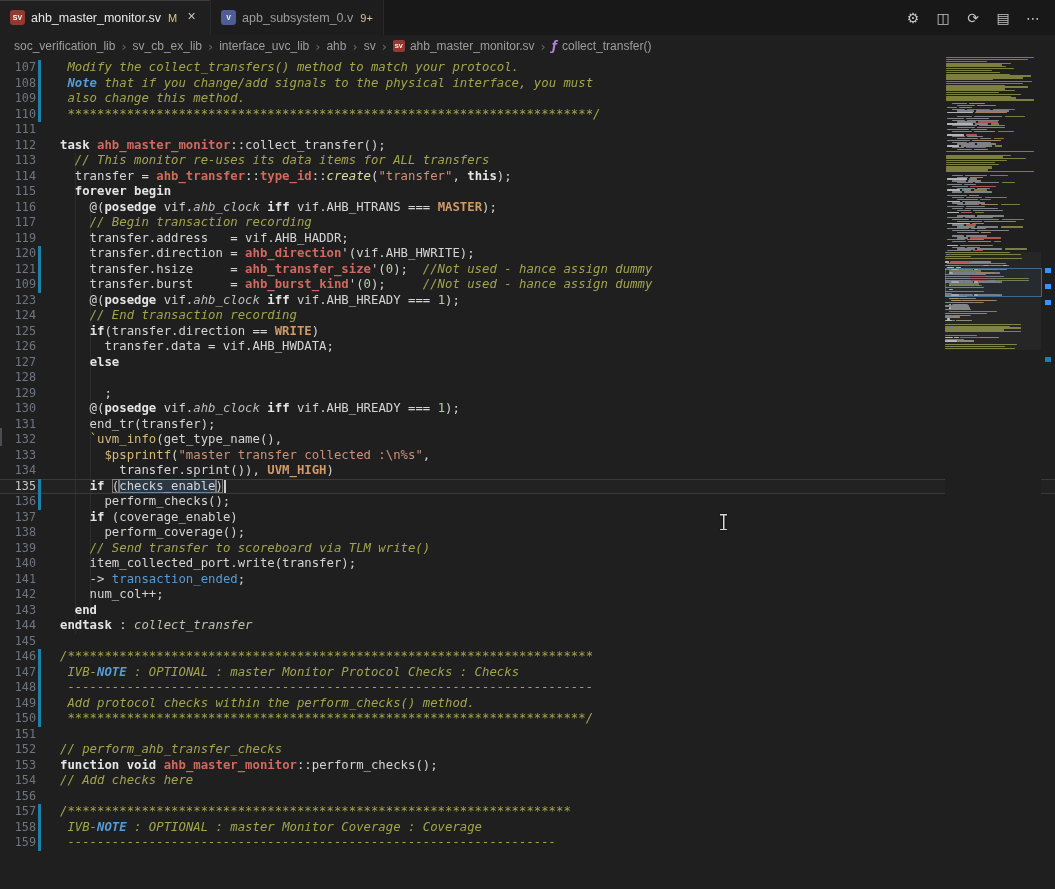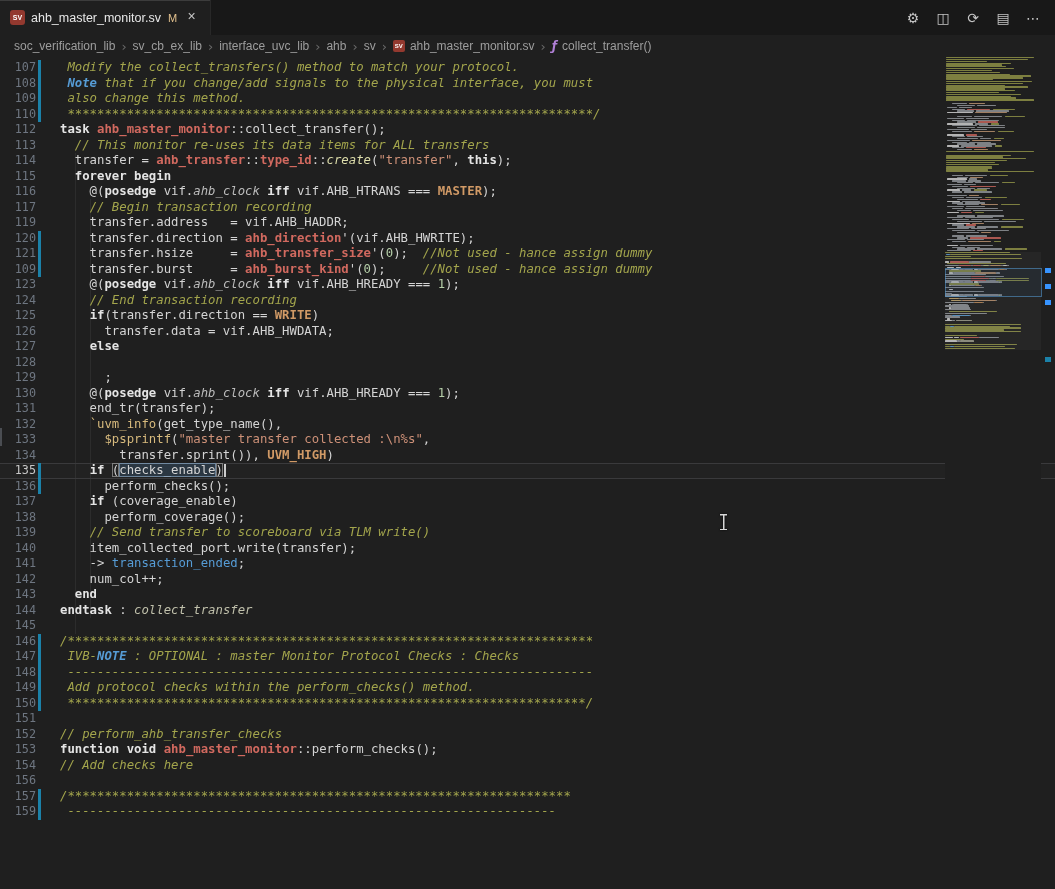--- a/index.html
+++ b/index.html
@@ -83,20 +83,25 @@
 <body>
 
 <div class="window">
 
   <div class="tabbar">
     <div class="tab active">
       <span class="ficon sv">SV</span>
       <span>ahb_master_monitor.sv</span>
       <span class="git-badge">M</span>
       <span class="tab-close">×</span>
+    </div>
+    <div class="tab">
+      <span class="ficon v">V</span>
+      <span>apb_subsystem_0.v</span>
+      <span class="git-badge">9+</span>
     </div>
     <div class="actions">
       <span class="act">⚙</span>
       <span class="act">◫</span>
       <span class="act">⟳</span>
       <span class="act">▤</span>
       <span class="act">⋯</span>
     </div>
   </div>
 
@@ -136,20 +141,25 @@
           <span class="ln">109</span>
           <span class="gitbar mod"></span>
           <span class="code"><span class="tk-cm"> also change this method.</span></span>
         </div>
         <div class="line">
           <span class="ln">110</span>
           <span class="gitbar mod"></span>
           <span class="code"><span class="tk-cm"> ***********************************************************************/</span></span>
         </div>
         <div class="line">
+          <span class="ln">111</span>
+          <span class="gitbar"></span>
+          <span class="code"></span>
+        </div>
+        <div class="line">
           <span class="ln">112</span>
           <span class="gitbar"></span>
           <span class="code"><span class="tk-kw">task</span><span class="tk-df"> </span><span class="tk-ty">ahb_master_monitor</span><span class="tk-df">::</span><span class="tk-df">collect_transfer();</span></span>
         </div>
         <div class="line">
           <span class="ln">113</span>
           <span class="gitbar"></span>
           <span class="code"><span class="tk-df">  </span><span class="tk-cm">// This monitor re-uses its data items for ALL transfers</span></span>
         </div>
         <div class="line">
@@ -353,20 +363,25 @@
         </div>
         <div class="line">
           <span class="ln">156</span>
           <span class="gitbar"></span>
           <span class="code"></span>
         </div>
         <div class="line">
           <span class="ln">157</span>
           <span class="gitbar mod"></span>
           <span class="code"><span class="tk-cm">/********************************************************************</span></span>
+        </div>
+        <div class="line">
+          <span class="ln">158</span>
+          <span class="gitbar mod"></span>
+          <span class="code"><span class="tk-cm"> IVB-</span><span class="tk-nt">NOTE</span><span class="tk-cm"> : OPTIONAL : master Monitor Coverage : Coverage</span></span>
         </div>
         <div class="line">
           <span class="ln">159</span>
           <span class="gitbar mod"></span>
           <span class="code"><span class="tk-cm"> ------------------------------------------------------------------</span></span>
         </div>
       </div>
 
     <div class="minimap">
       <div class="mm-content">

